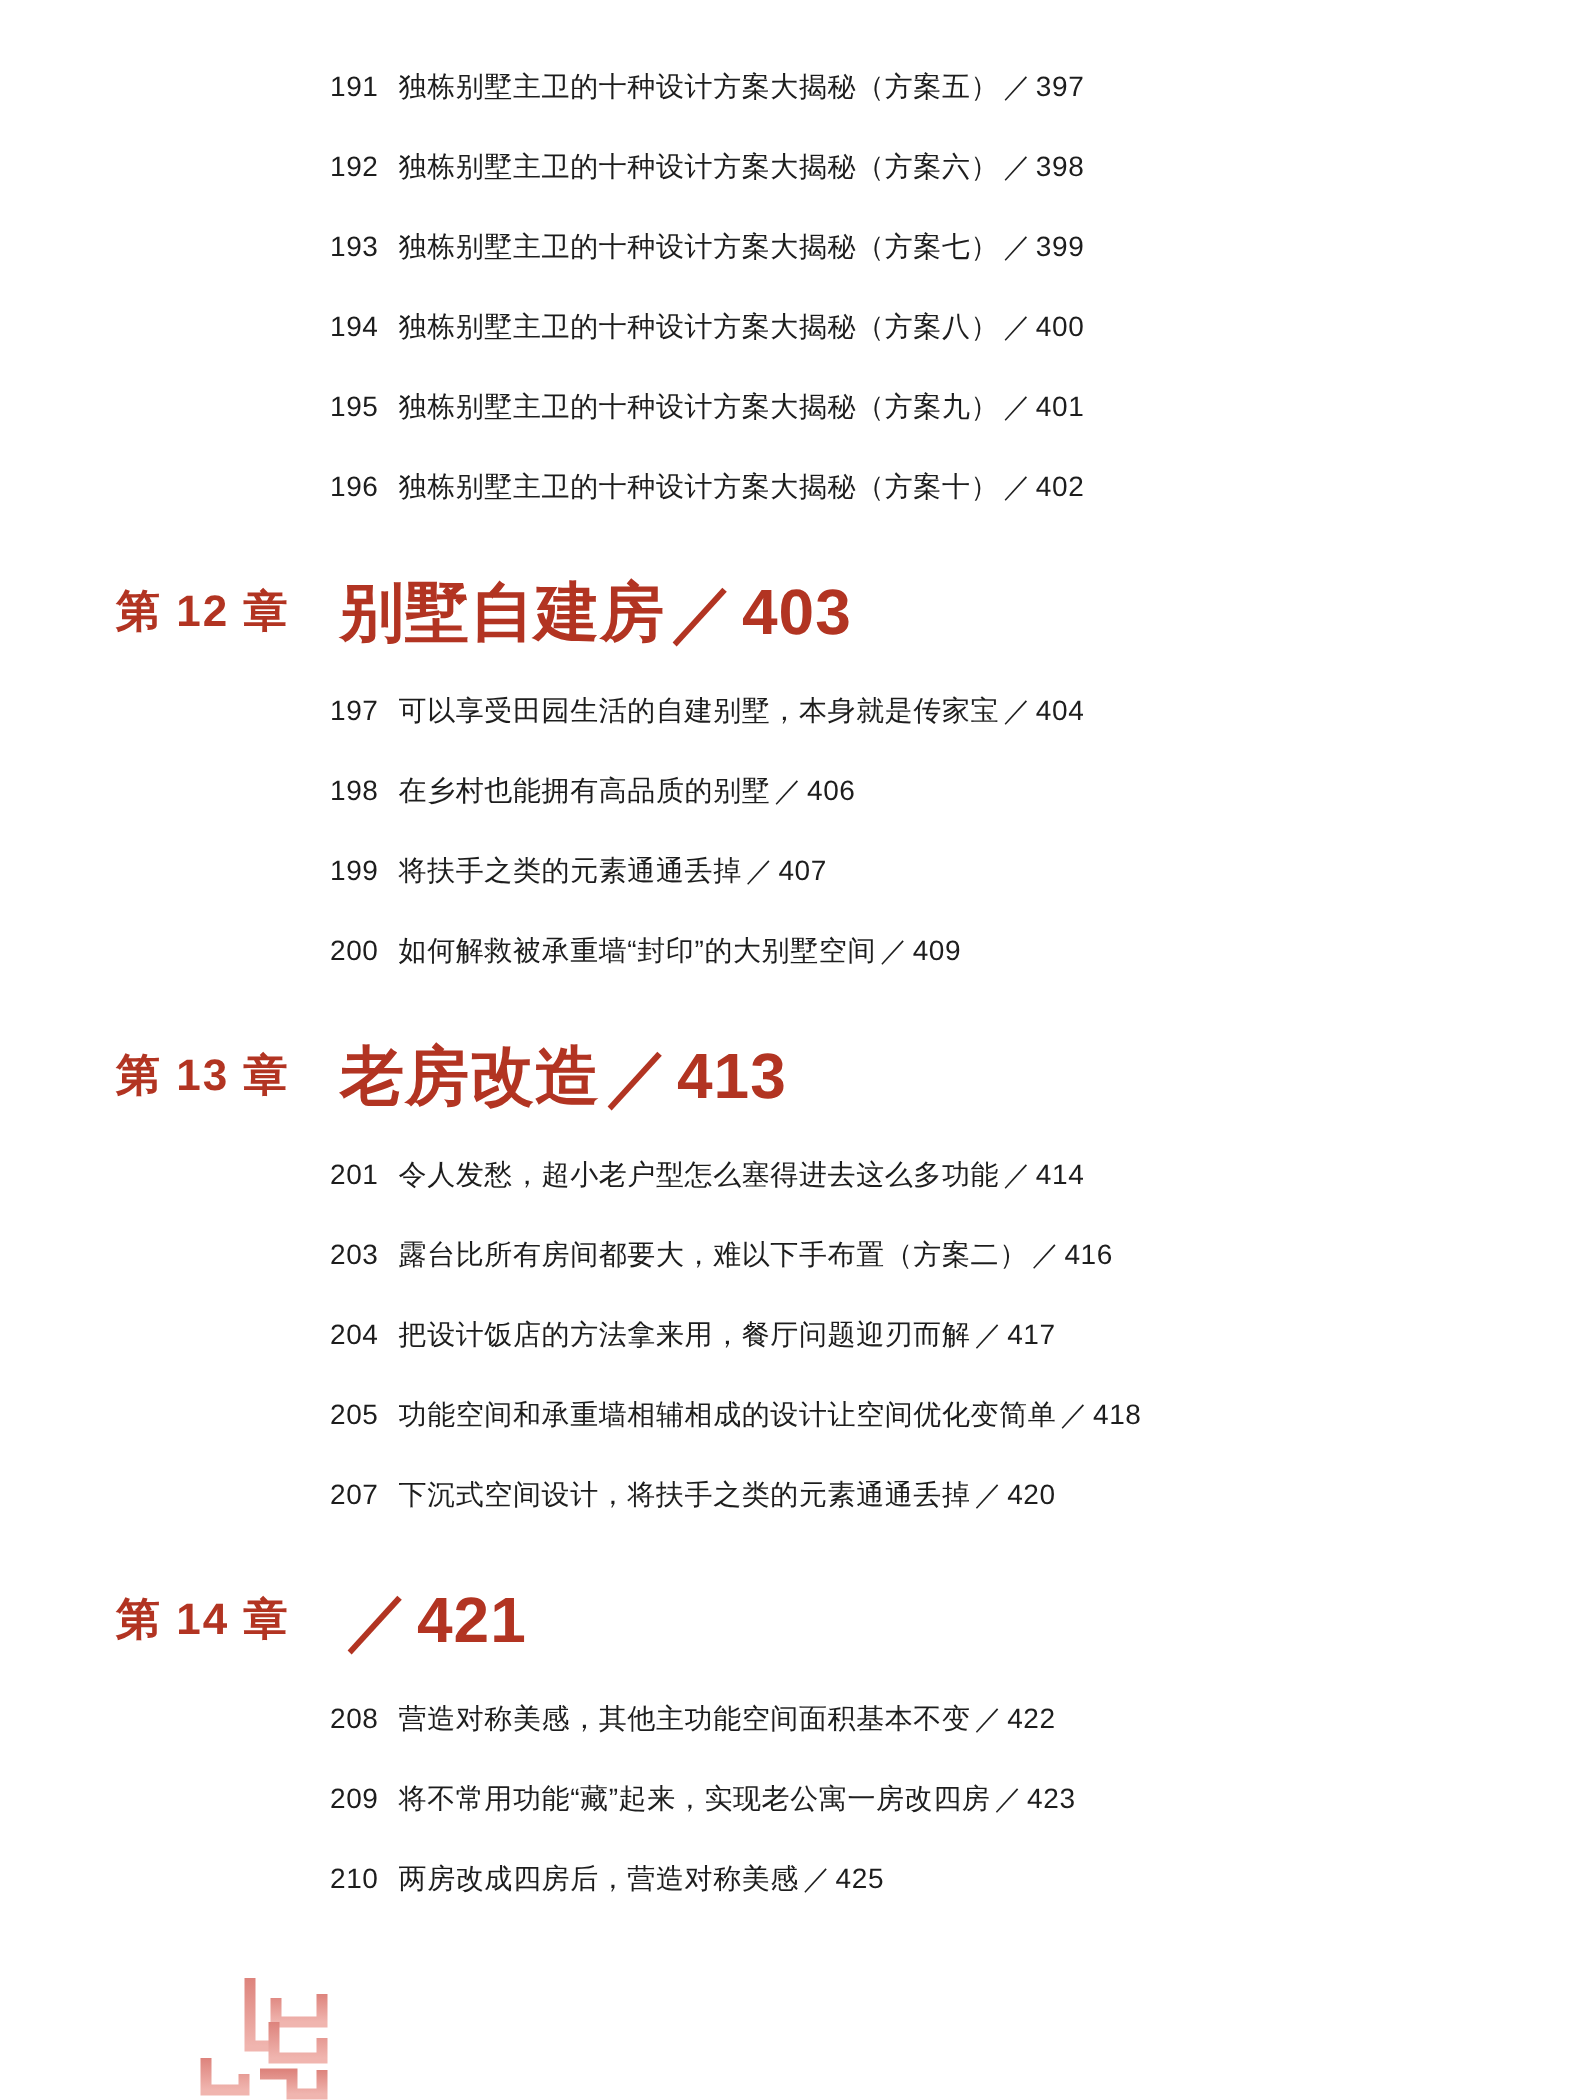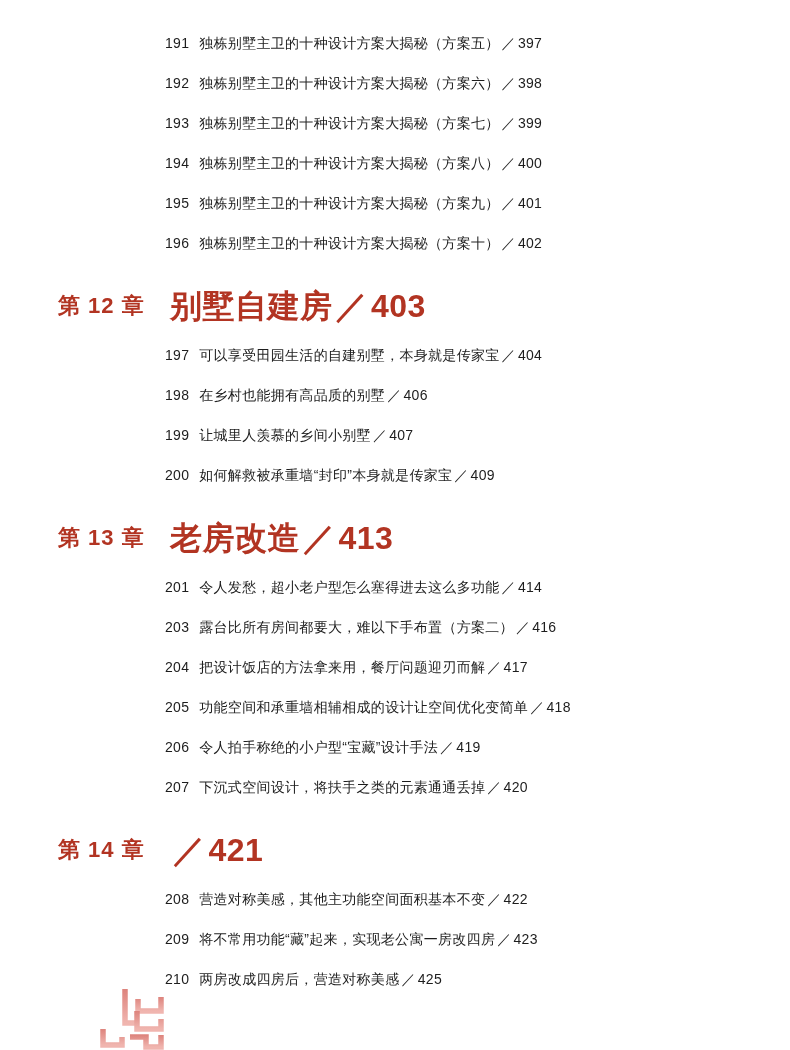--- a/index.html
+++ b/index.html
@@ -80,46 +80,43 @@
     <span class="ch-sep">／</span>
     <span class="ch-page">403</span>
   </div>
   <div class="toc-row">
     <span class="num">197</span><span class="title">可以享受田园生活的自建别墅，本身就是传家宝</span><span class="sep">／</span><span class="pg">404</span>
   </div>
   <div class="toc-row">
     <span class="num">198</span><span class="title">在乡村也能拥有高品质的别墅</span><span class="sep">／</span><span class="pg">406</span>
   </div>
   <div class="toc-row">
-    <span class="num">199</span><span class="title">让城里人羡慕的乡间小别墅</span><span class="sep">／</span><span class="pg">407</span>
+    <span class="num">199</span><span class="title">将扶手之类的元素通通丢掉</span><span class="sep">／</span><span class="pg">407</span>
   </div>
   <div class="toc-row">
-    <span class="num">200</span><span class="title">如何解救被承重墙“封印”本身就是传家宝</span><span class="sep">／</span><span class="pg">409</span>
+    <span class="num">200</span><span class="title">如何解救被承重墙“封印”的大别墅空间</span><span class="sep">／</span><span class="pg">409</span>
   </div>
 
   <div class="chapter">
     <span class="ch-label">第 13 章</span>
     <span class="ch-title">老房改造</span>
     <span class="ch-sep">／</span>
     <span class="ch-page">413</span>
   </div>
   <div class="toc-row">
     <span class="num">201</span><span class="title">令人发愁，超小老户型怎么塞得进去这么多功能</span><span class="sep">／</span><span class="pg">414</span>
   </div>
   <div class="toc-row">
     <span class="num">203</span><span class="title">露台比所有房间都要大，难以下手布置（方案二）</span><span class="sep">／</span><span class="pg">416</span>
   </div>
   <div class="toc-row">
     <span class="num">204</span><span class="title">把设计饭店的方法拿来用，餐厅问题迎刃而解</span><span class="sep">／</span><span class="pg">417</span>
   </div>
   <div class="toc-row">
     <span class="num">205</span><span class="title">功能空间和承重墙相辅相成的设计让空间优化变简单</span><span class="sep">／</span><span class="pg">418</span>
-  </div>
-  <div class="toc-row">
-    <span class="num">206</span><span class="title">令人拍手称绝的小户型“宝藏”设计手法</span><span class="sep">／</span><span class="pg">419</span>
   </div>
   <div class="toc-row">
     <span class="num">207</span><span class="title">下沉式空间设计，将扶手之类的元素通通丢掉</span><span class="sep">／</span><span class="pg">420</span>
   </div>
 
   <div class="chapter">
     <span class="ch-label">第 14 章</span>
     <span class="ch-sep">／</span>
     <span class="ch-page">421</span>
   </div>

